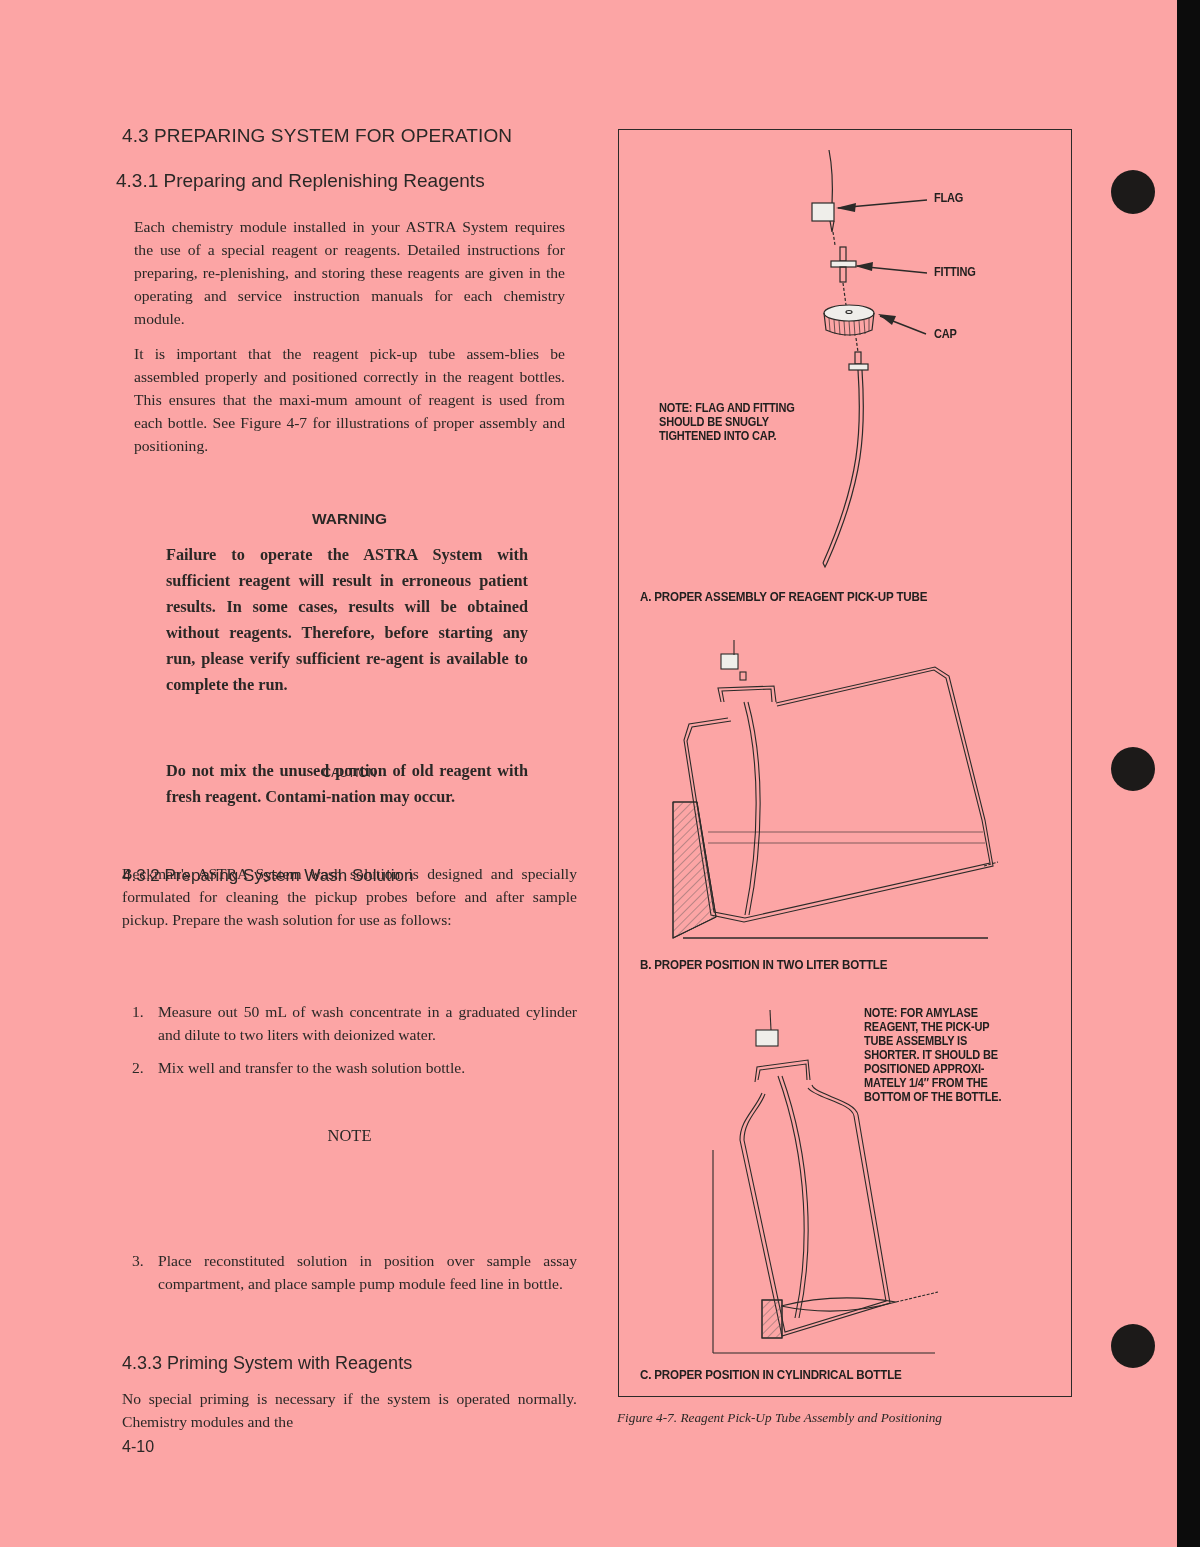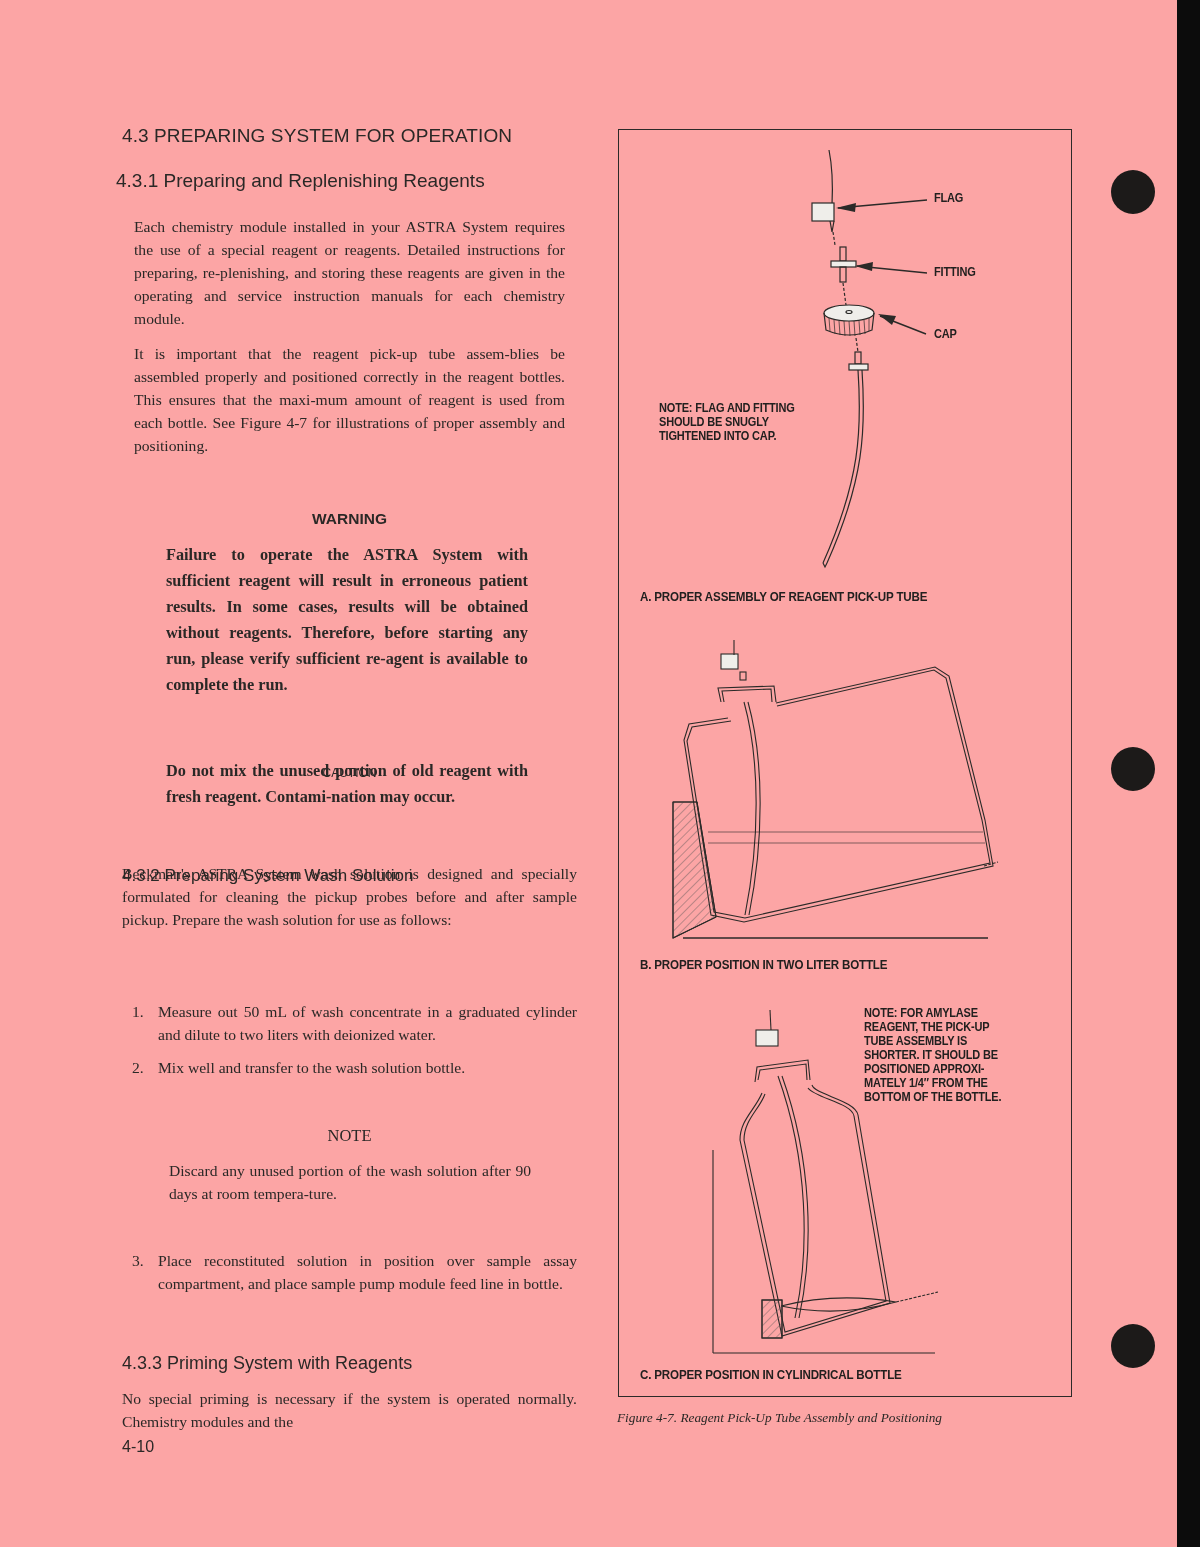--- a/index.html
+++ b/index.html
@@ -76,21 +76,20 @@
   <div class="abs para" style="top:862px;">Beckman's ASTRA System wash solution is designed and specially formulated for cleaning the pickup probes before and after sample pickup. Prepare the wash solution for use as follows:</div>
 
   <div class="abs para" style="top:1000px;">
     <ol class="steps">
       <li><span class="num">1.</span><span>Measure out 50 mL of wash concentrate in a graduated cylinder and dilute to two liters with deionized water.</span></li>
       <li style="margin-top:10px;"><span class="num">2.</span><span>Mix well and transfer to the wash solution bottle.</span></li>
     </ol>
   </div>
 
   <div class="center-label" style="top:1126px;font-family:'Liberation Serif',serif;font-size:16.5px;color:#2a2826;">NOTE</div>
-  <div class="abs note-body" style="top:1159px;">Discard any unused portion of the wash solution after 90 days at room tempera-ture.</div>
 
   <div class="abs para" style="top:1249px;">
     <ol class="steps">
       <li><span class="num">3.</span><span>Place reconstituted solution in position over sample assay compartment, and place sample pump module feed line in bottle.</span></li>
     </ol>
   </div>
 
   <div class="abs sans h3" style="top:1353px;font-size:18px;">4.3.3 Priming System with Reagents</div>
   <div class="abs para" style="top:1387px;">No special priming is necessary if the system is operated normally. Chemistry modules and the</div>
 

